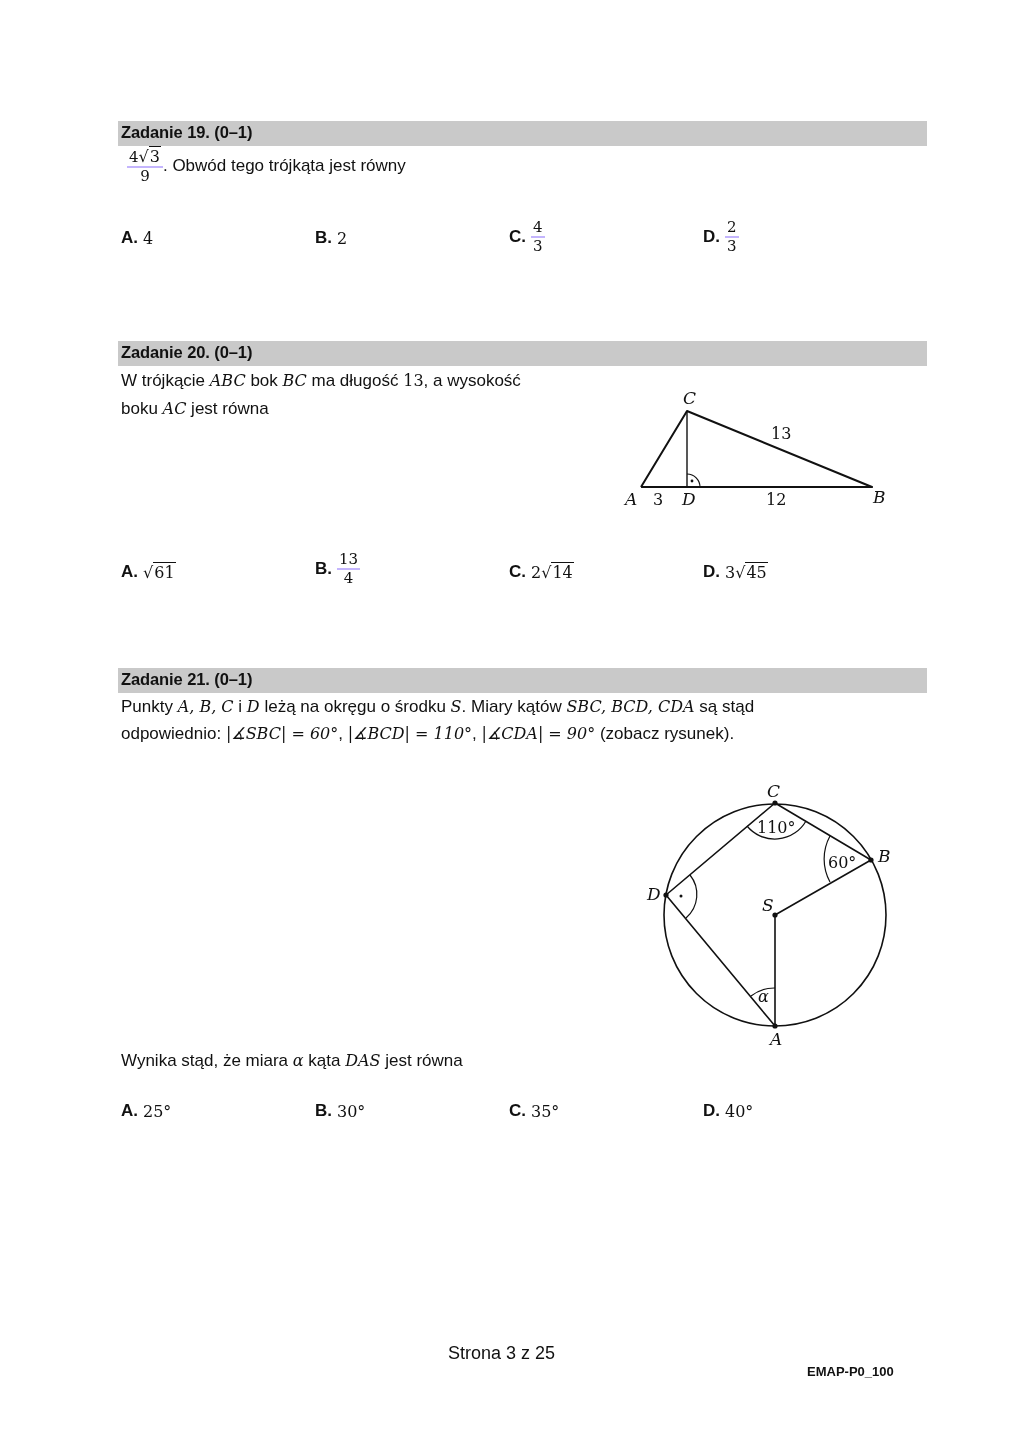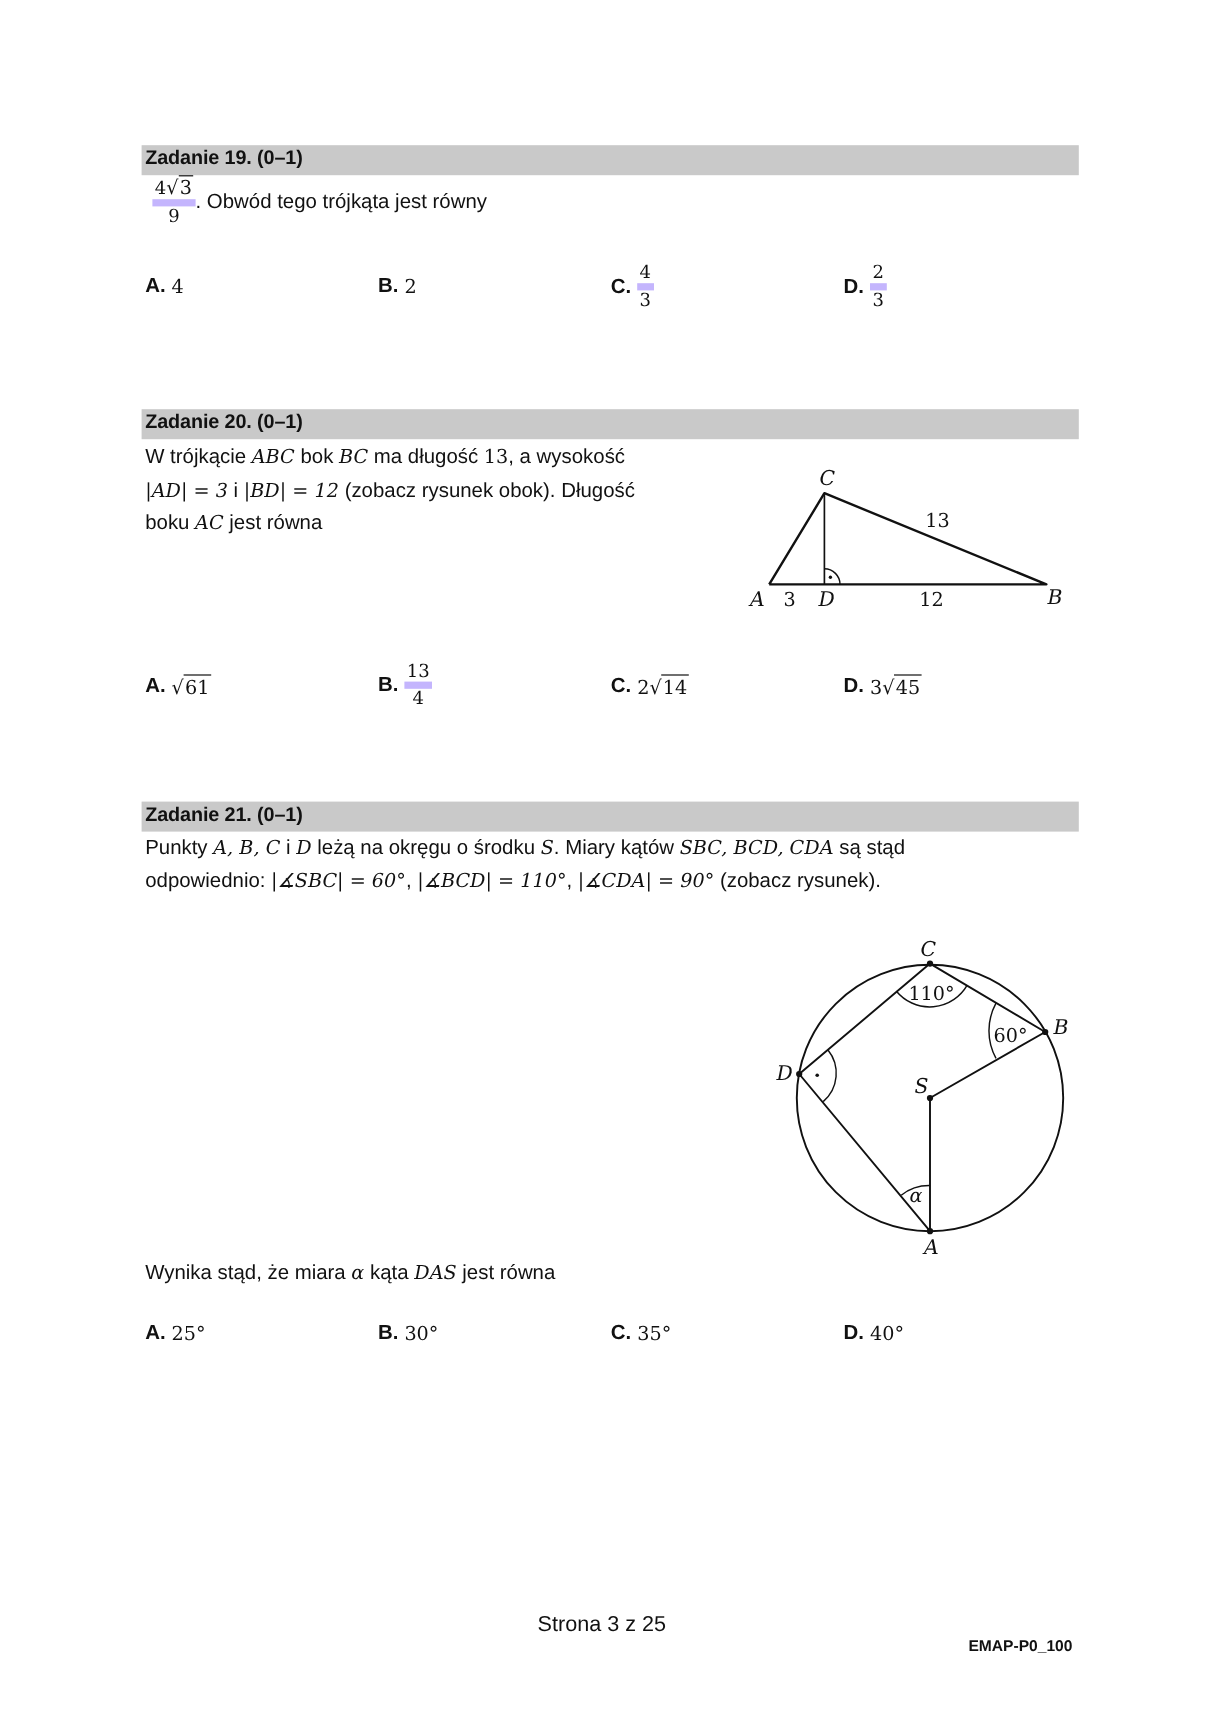--- a/index.html
+++ b/index.html
@@ -1,28 +1,28 @@
 <!DOCTYPE html>
 <html><head>
 <meta charset="utf-8">
 <style>
   html, body { margin:0; padding:0; background:#ffffff; }
   body { width:1018px; height:1440px; position:relative; overflow:hidden;
          font-family:"Liberation Sans", sans-serif; color:#111; }
   .abs { position:absolute; }
-  .bar { position:absolute; left:118px; width:781px; height:25px; background:#c9c9c9; }
+  .bar { position:absolute; left:118px; width:781px; height:25px; background:#c9c9c9;padding-left:28px; }
   .bar-title { position:absolute; left:3px; top:2px; font-size:16.5px; font-weight:bold; letter-spacing:-0.1px; }
   .txt { font-size:17px; line-height:27px; white-space:nowrap; }
   .m { font-family:"DejaVu Serif", "Liberation Serif", serif; font-style:italic; font-size:16px; }
   .n { font-family:"DejaVu Serif", "Liberation Serif", serif; font-size:16px; }
   .opt { position:absolute; font-size:17px; white-space:nowrap; display:flex; align-items:center; }
   .opt .lbl { font-weight:bold; margin-right:5px; }
   .frac { display:inline-flex; flex-direction:column; align-items:center; vertical-align:middle;
           font-family:"DejaVu Serif","Liberation Serif",serif; font-size:15px; line-height:17px; }
-  .frac .num { border-bottom:6px solid #c4b5fd; padding:0 2px; }
+  .frac .num { border-bottom:2px solid #c4b5fd; padding:0 2px; }
   .frac .den { padding:0 2px; }
   .sqrt { font-family:"DejaVu Serif","Liberation Serif",serif; font-size:16px; }
   .sqrt .rad { border-top:1px solid #111; padding:0 1px; }
   svg text { font-family:"DejaVu Serif","Liberation Serif",serif; }
   .footer-page { position:absolute; left:448px; top:1343px; font-size:18px; }
   .footer-code { position:absolute; left:807px; top:1364px; font-size:13px; font-weight:bold; }
 </style>
 </head>
 <body>
 
@@ -60,23 +60,20 @@
     </span>
 </div>
 
 <div class="bar" style="top:341px;">
   <span class="bar-title">Zadanie 20. (0–1)</span>
 </div>
 
 <div class="abs txt" style="left:121px; top:367px; line-height:27.5px;">
   <div>
     <span>W trójkącie </span><span class="m">ABC</span><span> bok </span><span class="m">BC</span><span> ma długość </span><span class="n">13</span><span>, a wysokość</span>
-  </div>
-  <div>
-    <span class="m">|AD| = 3</span><span> i </span><span class="m">|BD| = 12</span><span> (zobacz rysunek obok). Długość</span>
   </div>
   <div>
     <span>boku </span><span class="m">AC</span><span> jest równa</span>
   </div>
 </div>
 
 <svg class="abs" style="left:0; top:0;" width="1018" height="1440">
 
   <g stroke="#111" fill="none">
     <polyline points="641,487 687,411 872,487 641,487" stroke-width="2" stroke-linejoin="round"></polyline>

